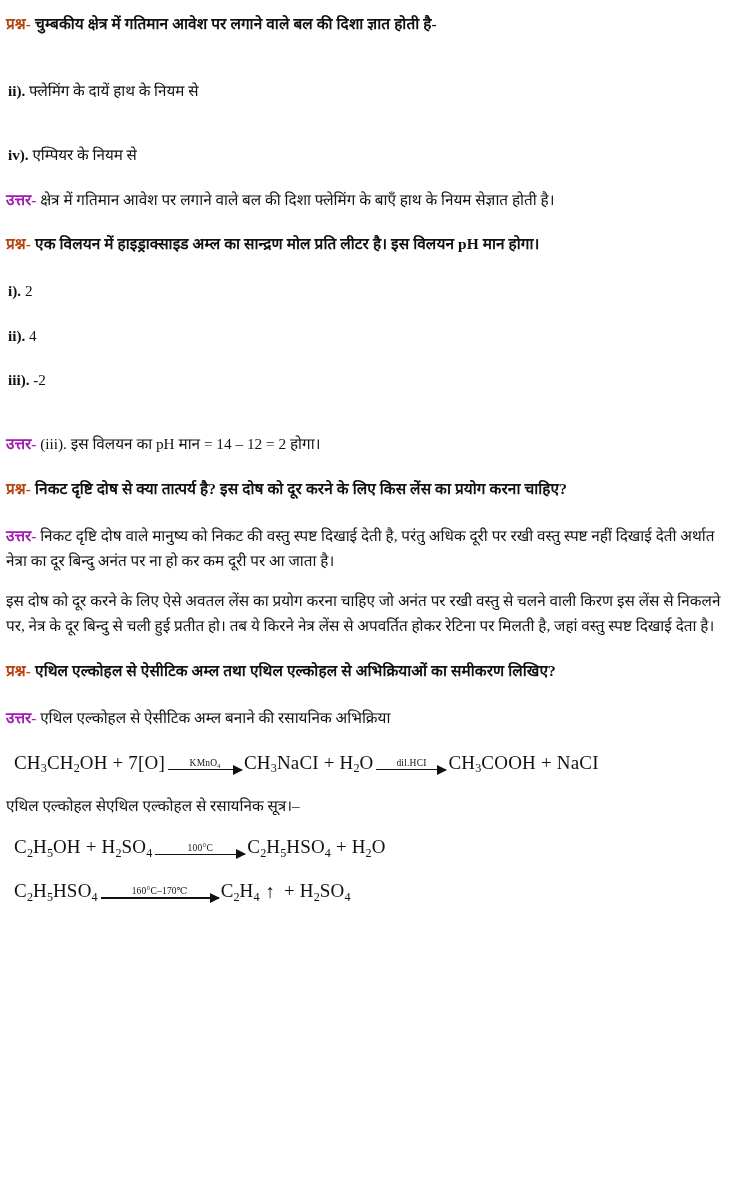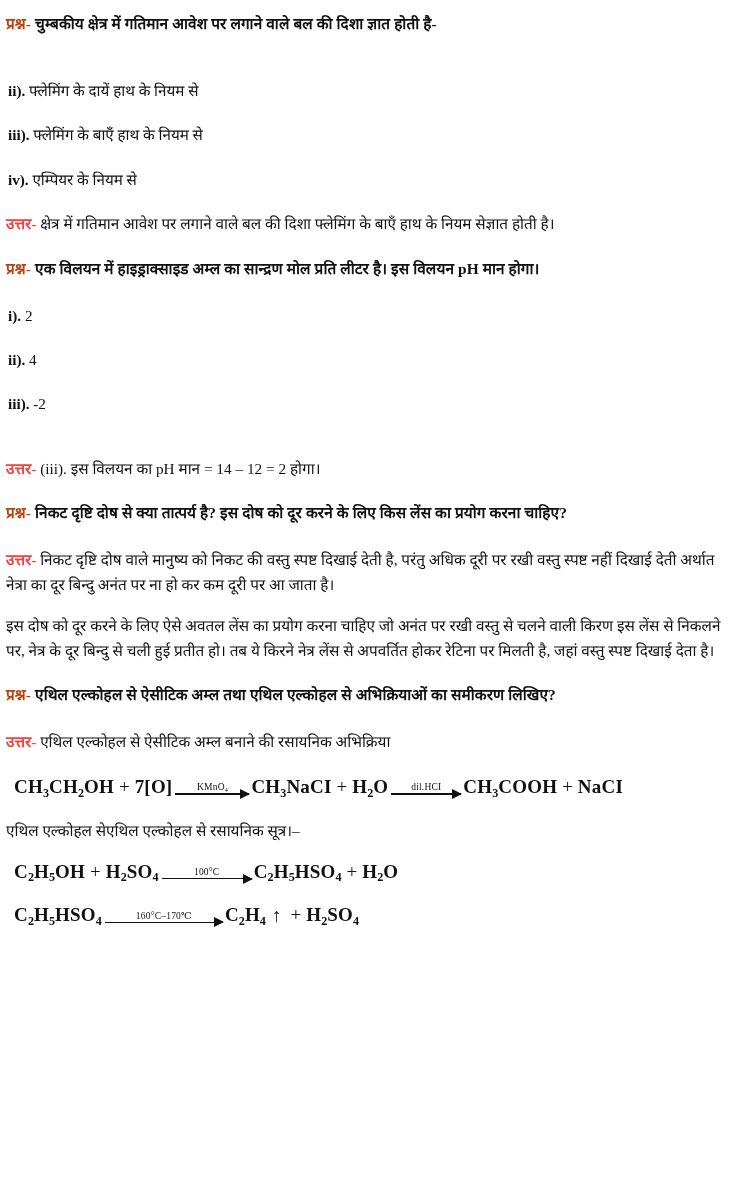--- a/index.html
+++ b/index.html
@@ -34,21 +34,21 @@
     font-size: 15.4px;
     line-height: 1.62;
     margin: 0 0 2px 0;
     letter-spacing: 0.1px;
   }
   .label-q {
     color: #b8430e;
     font-weight: bold;
   }
   .label-a {
-    color: #ef4444;
+    color: #a21caf;
     font-weight: bold;
   }
 
   
   .a-line {
     font-size: 15.3px;
     line-height: 1.62;
     font-weight: normal;
     margin: 0;
   }
@@ -77,21 +77,20 @@
     display: flex;
     align-items: flex-end;
     flex-wrap: nowrap;
     white-space: nowrap;
     margin: 0;
     padding-left: 8px;
   }
   .eq .term {
     display: inline-block;
     letter-spacing: 0.2px;
-    font-weight: bold;
   }
   .eq sub {
     font-size: 0.64em;
     vertical-align: baseline;
     position: relative;
     top: 0.30em;
     letter-spacing: 0;
   }
   .op {
     padding: 0 5px;
@@ -158,24 +157,20 @@
   <div class="gap-m"></div>
 
   <div class="opt-spacer"></div>
 
   <p class="option">
     <span class="opt-num">ii).</span>
     <span>फ्लेमिंग के दायें हाथ के नियम से</span>
   </p>
   <div class="opt-spacer"></div>
 
-  <p class="option">
-    <span class="opt-num">iii).</span>
-    <span>फ्लेमिंग के बाएँ हाथ के नियम से</span>
-  </p>
   <div class="opt-spacer"></div>
 
   <p class="option">
     <span class="opt-num">iv).</span>
     <span>एम्पियर के नियम से</span>
   </p>
 
   <div class="gap-l"></div>
 
   <p class="a-line">

